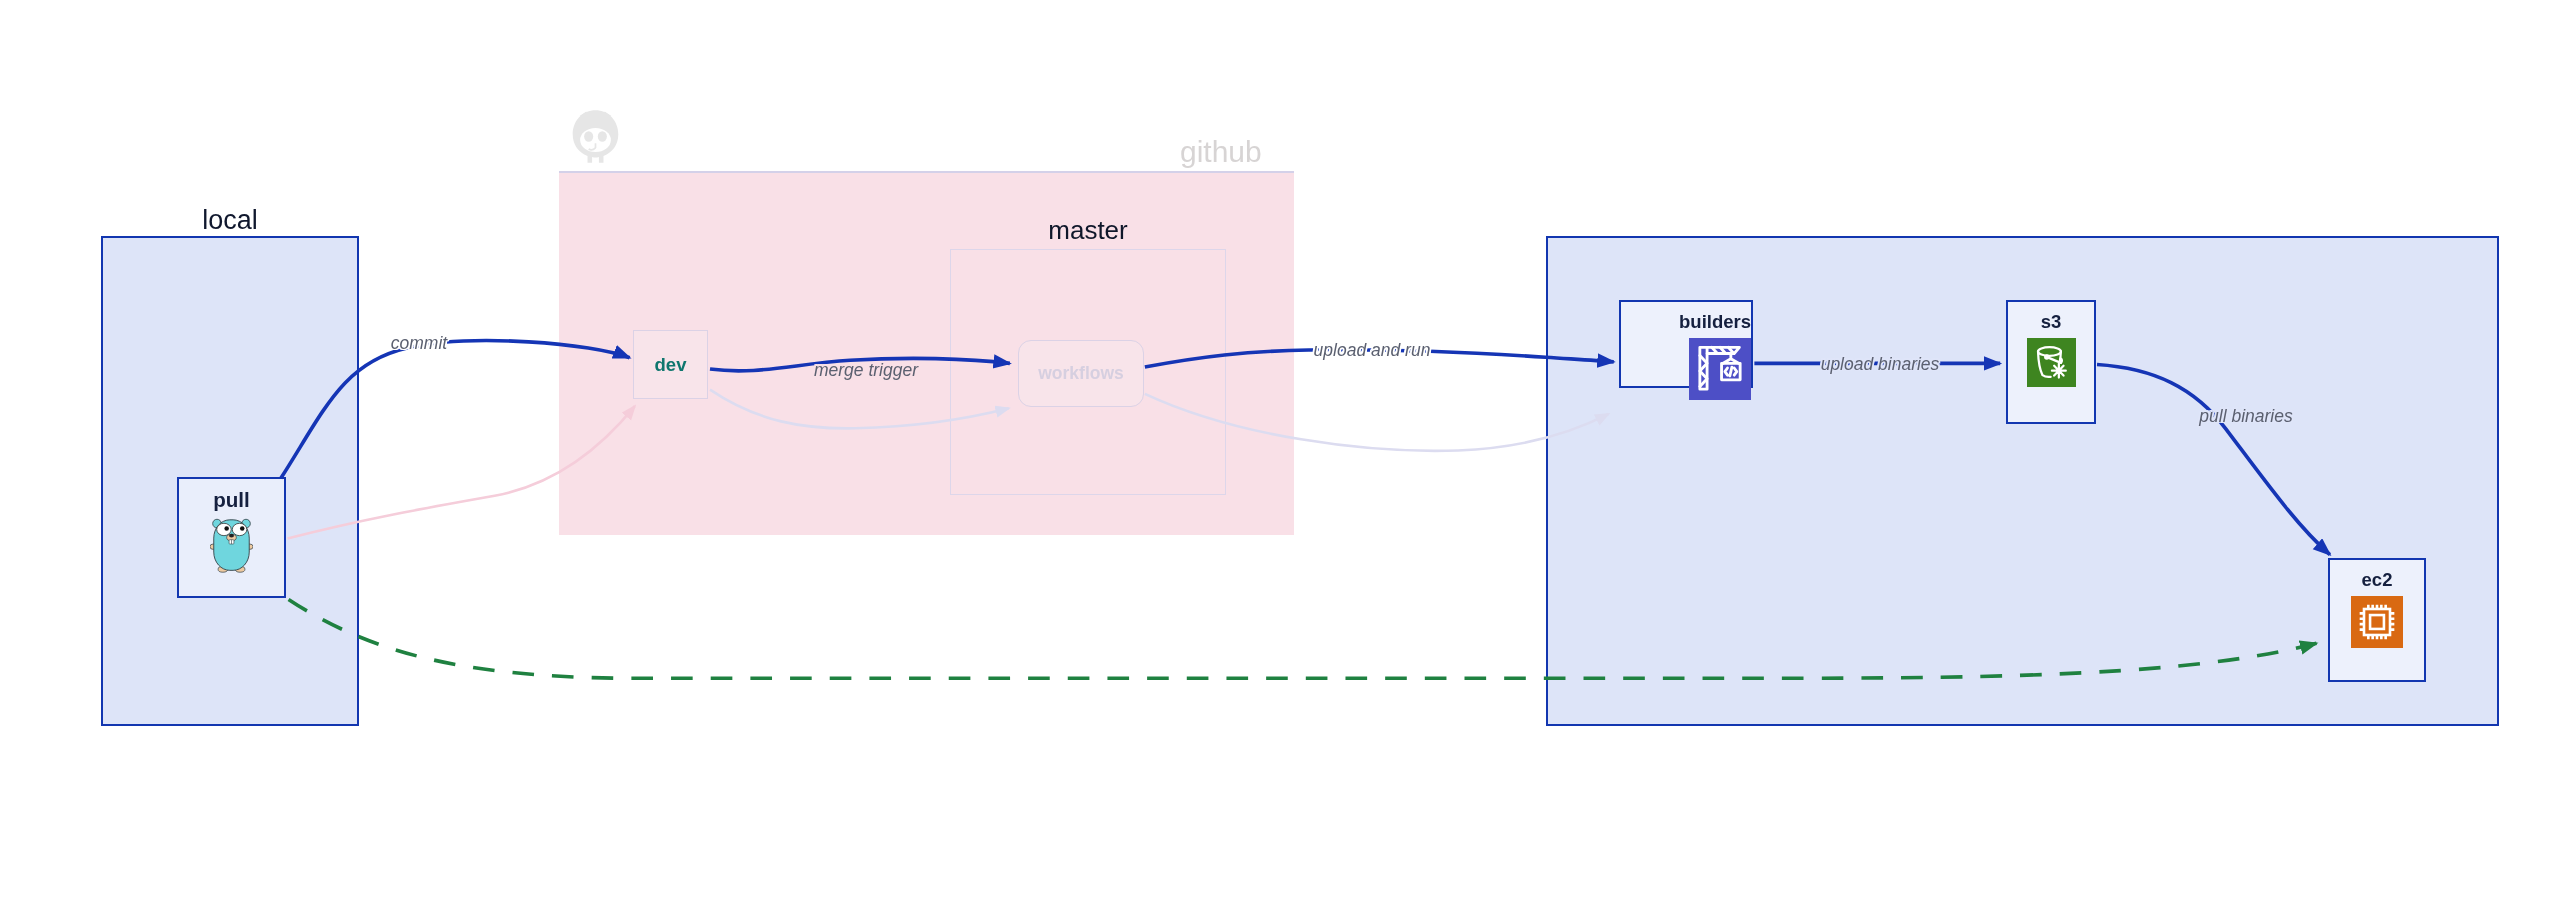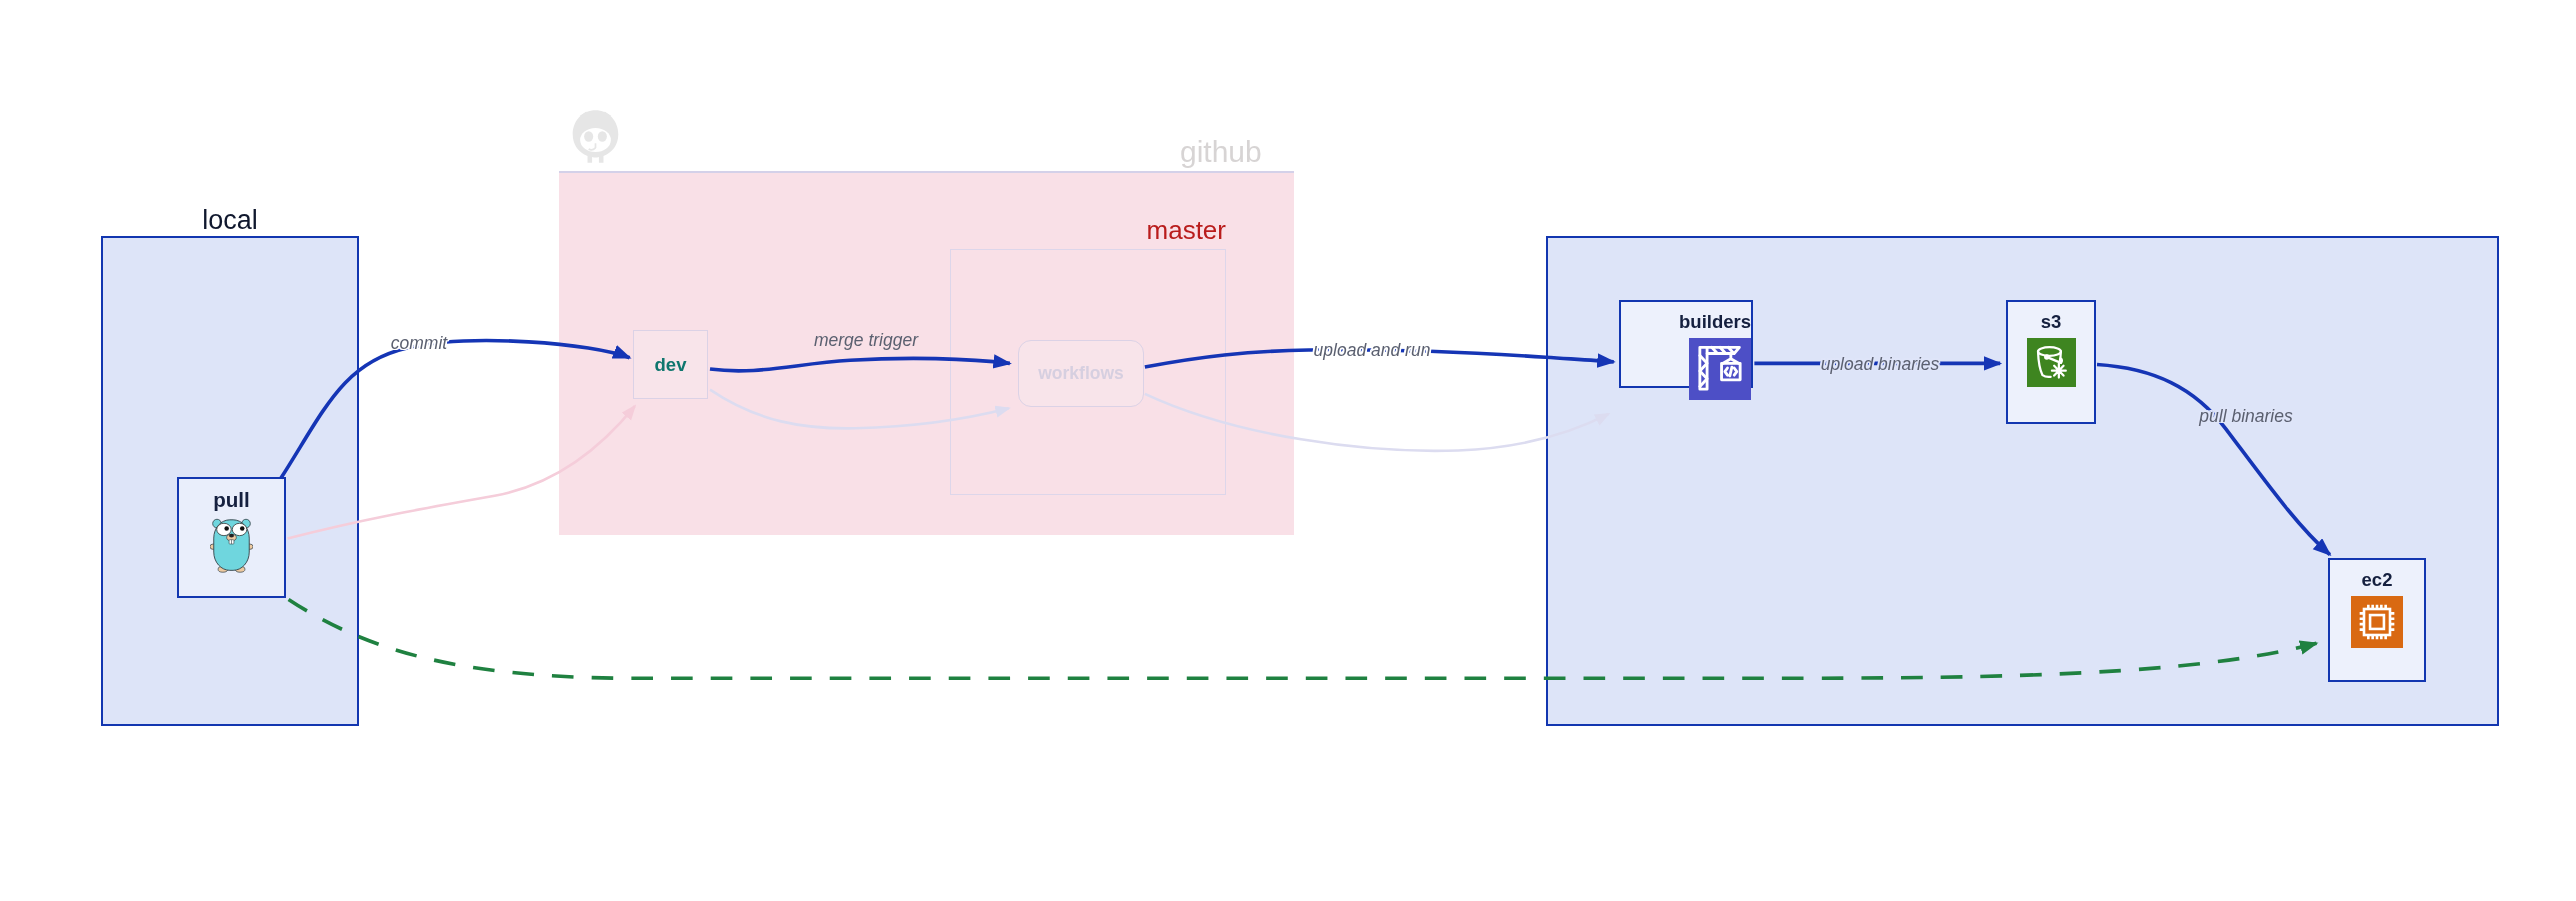--- a/index.html
+++ b/index.html
@@ -5,21 +5,21 @@
   html,body{margin:0;padding:0;background:#ffffff;}
   #canvas{position:relative;width:2604px;height:902px;background:#ffffff;overflow:hidden;
           font-family:"Liberation Sans","DejaVu Sans",sans-serif;}
   .abs{position:absolute;}
 
   
   .cluster-blue{background:#dde4f8;border:2.6px solid #1236b0;box-sizing:border-box;}
   .cluster-pink{background:#f9e0e7;box-shadow:inset 0 2.1px 0 rgba(186,198,235,.6);box-sizing:border-box;}
   .cluster-faded{border:1.5px solid #ddd6ea;box-sizing:border-box;background:transparent;}
   .cluster-label{font-size:27px;color:#10182e;font-weight:500;text-align:center;margin-top:7px;}
-  .cluster-label-faded{font-size:26px;color:#b91c1c;font-weight:500;text-align:right;}
+  .cluster-label-faded{font-size:26px;color:#0f172a;font-weight:500;text-align:center;}
   .github-label{font-size:30px;color:#d7d4d4;font-weight:500;}
 
   
   .node{box-sizing:border-box;display:flex;flex-direction:column;align-items:center;}
   .node-active{background:#edf1fc;border:2.6px solid #1236b0;}
   .node-code{background:#e9eefb;border:2.1px solid #1236b0;}
   .node-faded{background:#f8e4ea;border:1.5px solid #dbd2e6;justify-content:center;}
   .node-label{font-weight:bold;font-size:18.5px;color:#15203f;margin-top:9.3px;}
   .node-label-faded{font-weight:bold;color:#0f766e;}
 
@@ -180,19 +180,19 @@
     <path d="M2222,712 C2330,692 2420,681 2540,679 C2700,676 2850,683 3000,693 C3060,697 3095,699 3132,702" fill="none" stroke="#1535b5" stroke-width="7" marker-end="url(#ar-blue)"></path>
 
     <path d="M3405,705 L3882,705" fill="none" stroke="#1535b5" stroke-width="7" marker-end="url(#ar-blue)"></path>
 
     <path d="M4070,707 C4180,714 4260,752 4320,832 C4400,938 4460,1022 4522,1076" fill="none" stroke="#1535b5" stroke-width="7" marker-end="url(#ar-blue)"></path>
 
     <path d="M560,1163 C720,1268 900,1312 1200,1316 L3500,1316 C4000,1316 4300,1300 4496,1248" fill="none" stroke="#1f8140" stroke-width="7" stroke-dasharray="42 35" marker-end="url(#ar-green)"></path>
   </svg>
 
   <div class="abs edgelabel" style="--halo:#ffffff;left:419px;top:343px;">commit</div>
-  <div class="abs edgelabel" style="--halo:#f9e0e7;left:866px;top:340px;">merge trigger</div>
+  <div class="abs edgelabel" style="--halo:#f9e0e7;left:866px;top:370px;">merge trigger</div>
   <div class="abs edgelabel" style="--halo:#ffffff;left:1372px;top:350px;">upload and run</div>
   <div class="abs edgelabel" style="--halo:#dfe5f9;left:1880px;top:364px;">upload binaries</div>
   <div class="abs edgelabel" style="--halo:#dfe5f9;left:2246px;top:416px;">pull binaries</div>
 
 </div>
 
 
 </body></html>

